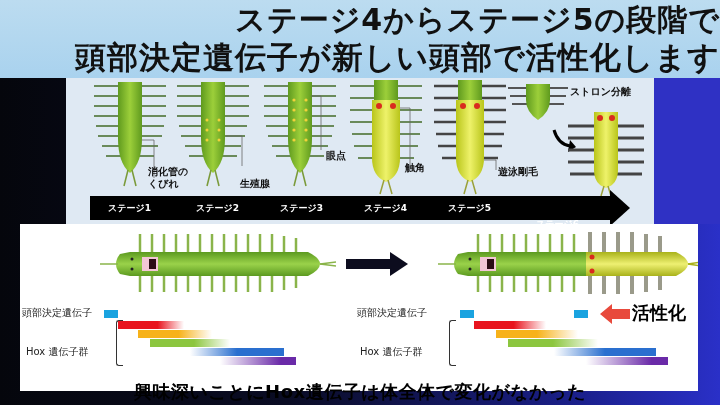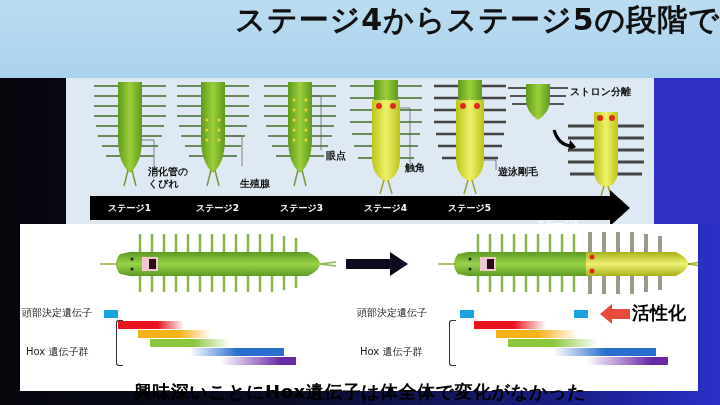--- a/index.html
+++ b/index.html
@@ -27,20 +27,21 @@
   .bar{position:absolute;height:8px;}
   .brace{position:absolute;width:6px;border-left:1.5px solid #333;border-top:1.5px solid #333;border-bottom:1.5px solid #333;border-radius:3px 0 0 3px;}
   .big-arrow{position:absolute;}
   .act-label{position:absolute;font-size:18px;font-weight:bold;color:#000000;}
 </style>
 </head>
 <body>
 
 <div class="title-band">
   <div class="title-line t1">ステージ4からステージ5の段階で</div>
+  <div class="title-line t2">頭部決定遺伝子が新しい頭部で活性化します</div>
 </div>
 
 <div class="blue-side"></div>
 
 <div class="top-panel">
   <svg class="worm" style="left:0;top:0" width="588" height="146">
     <defs>
       <linearGradient id="gw" x1="0" x2="1">
           <stop offset="0" stop-color="#5f9a1e"></stop>
           <stop offset="0.5" stop-color="#9ccf3a"></stop>

